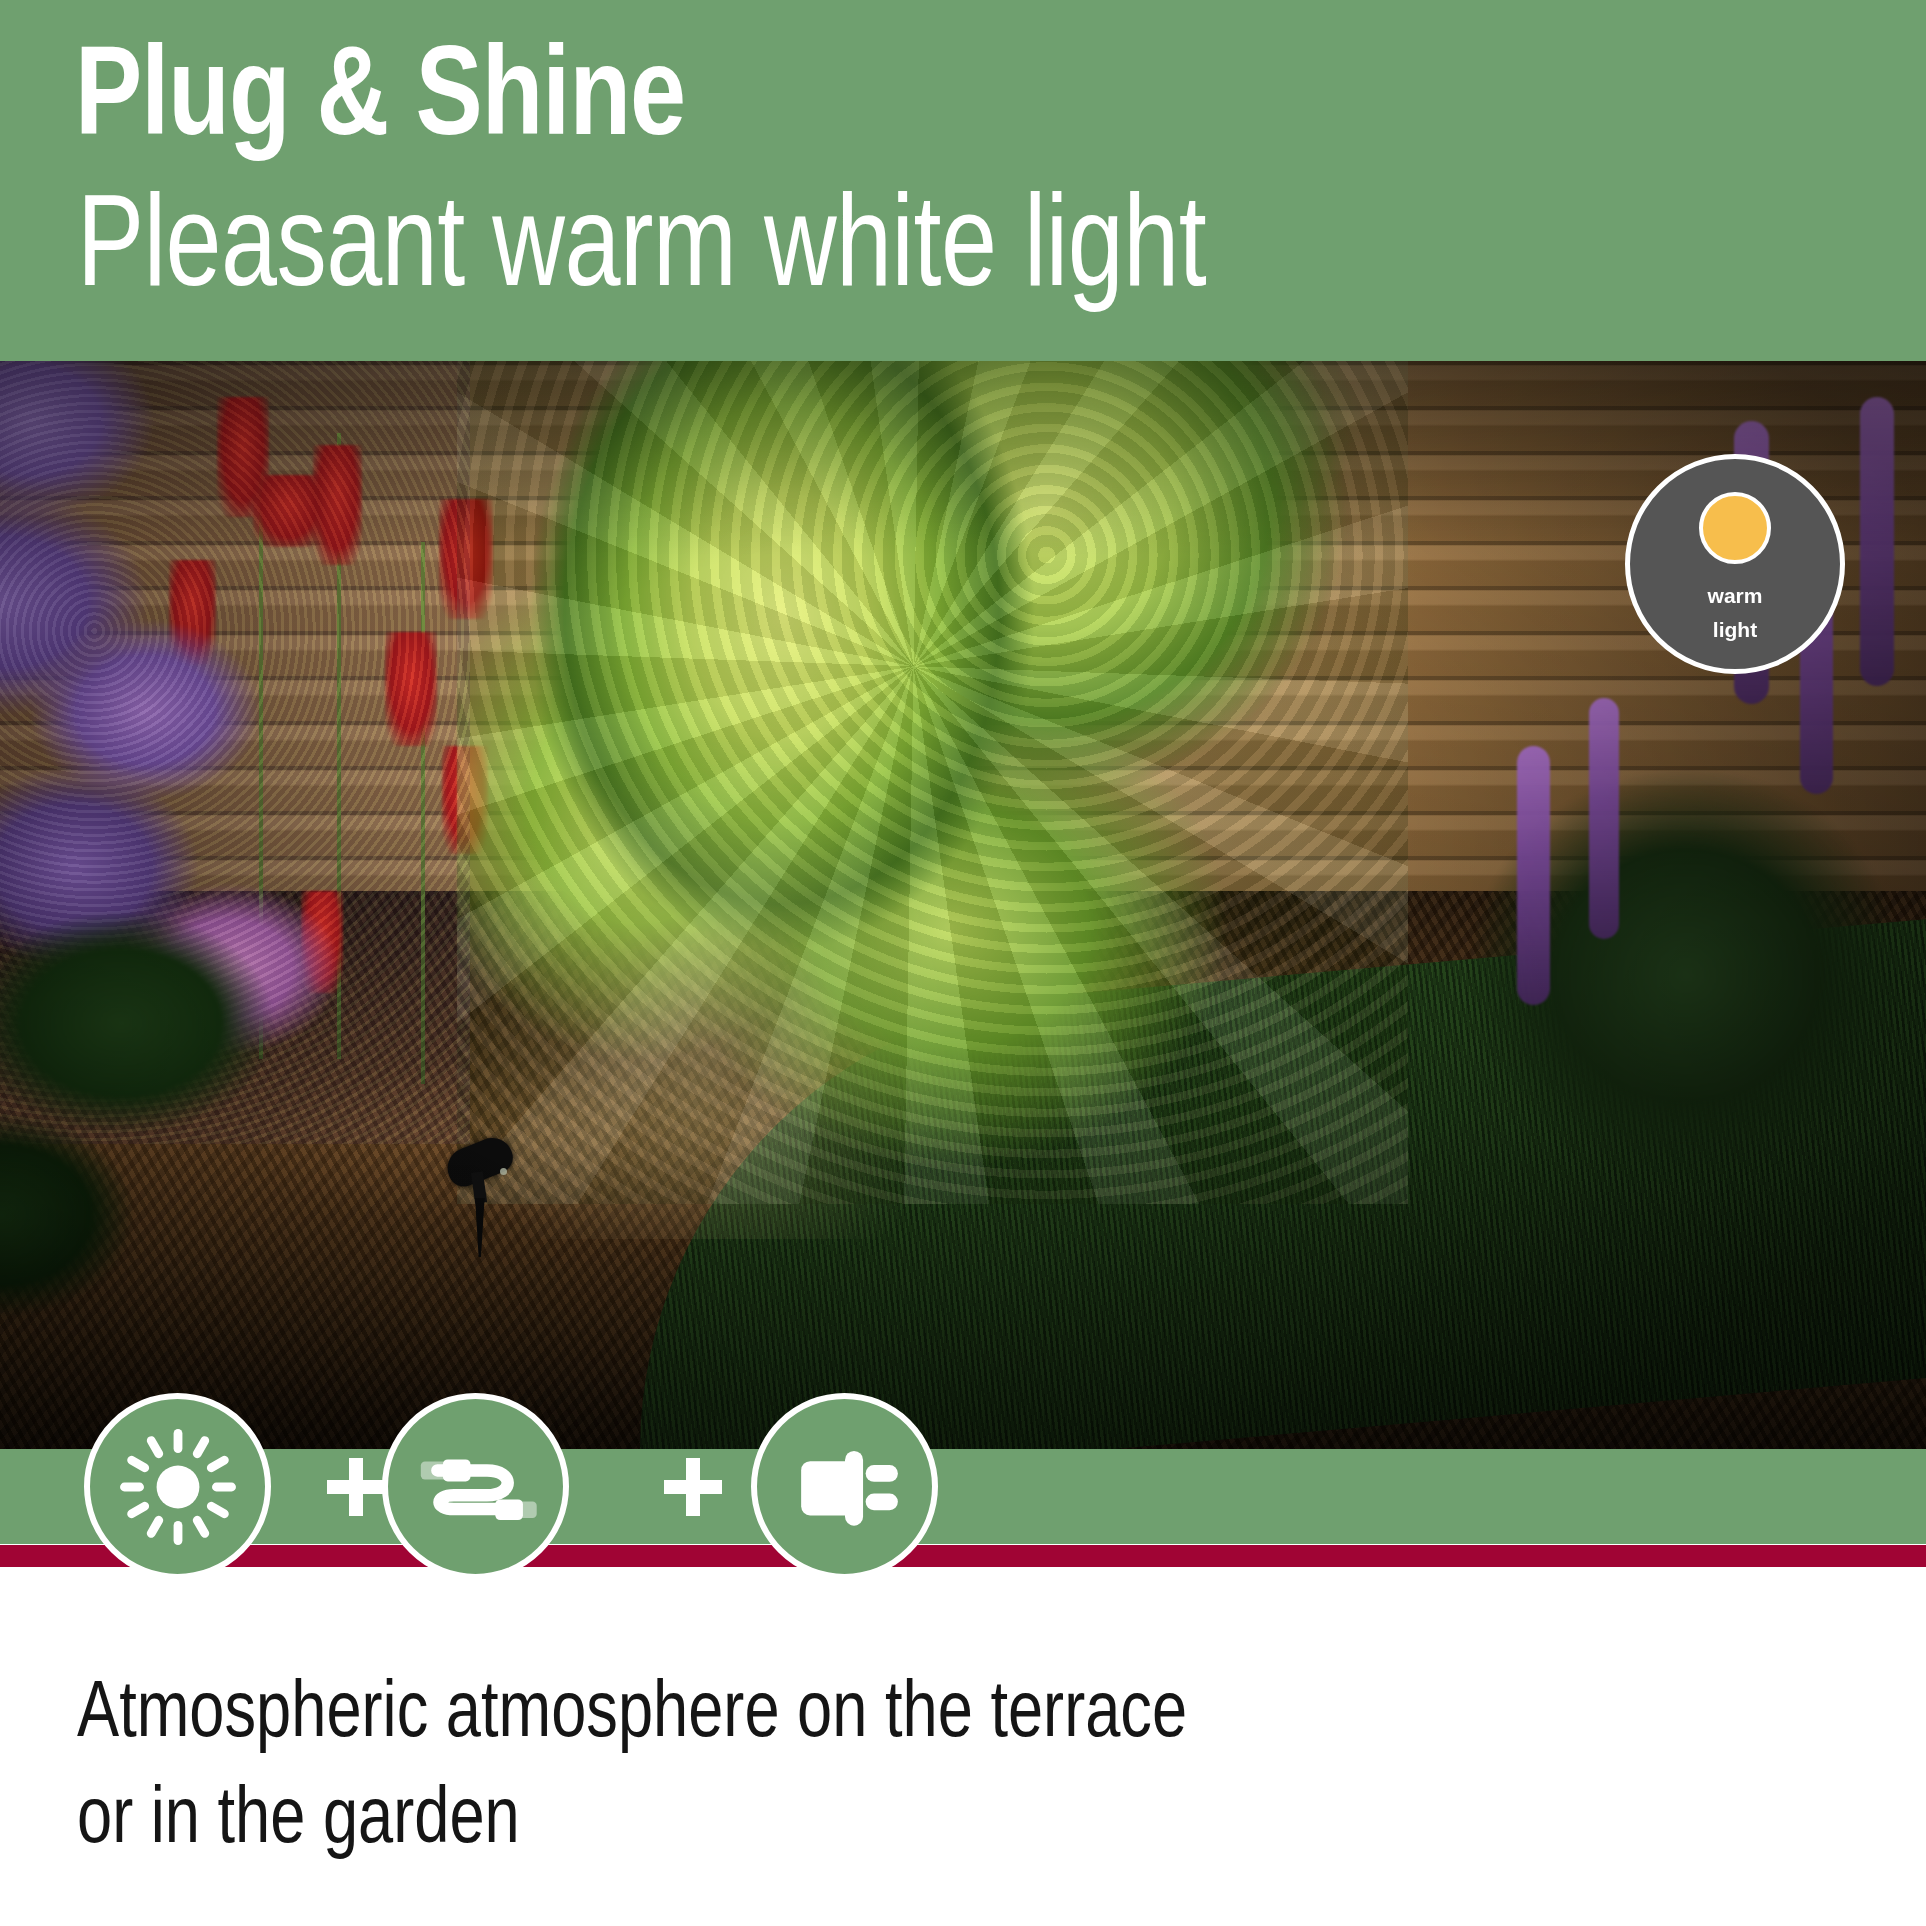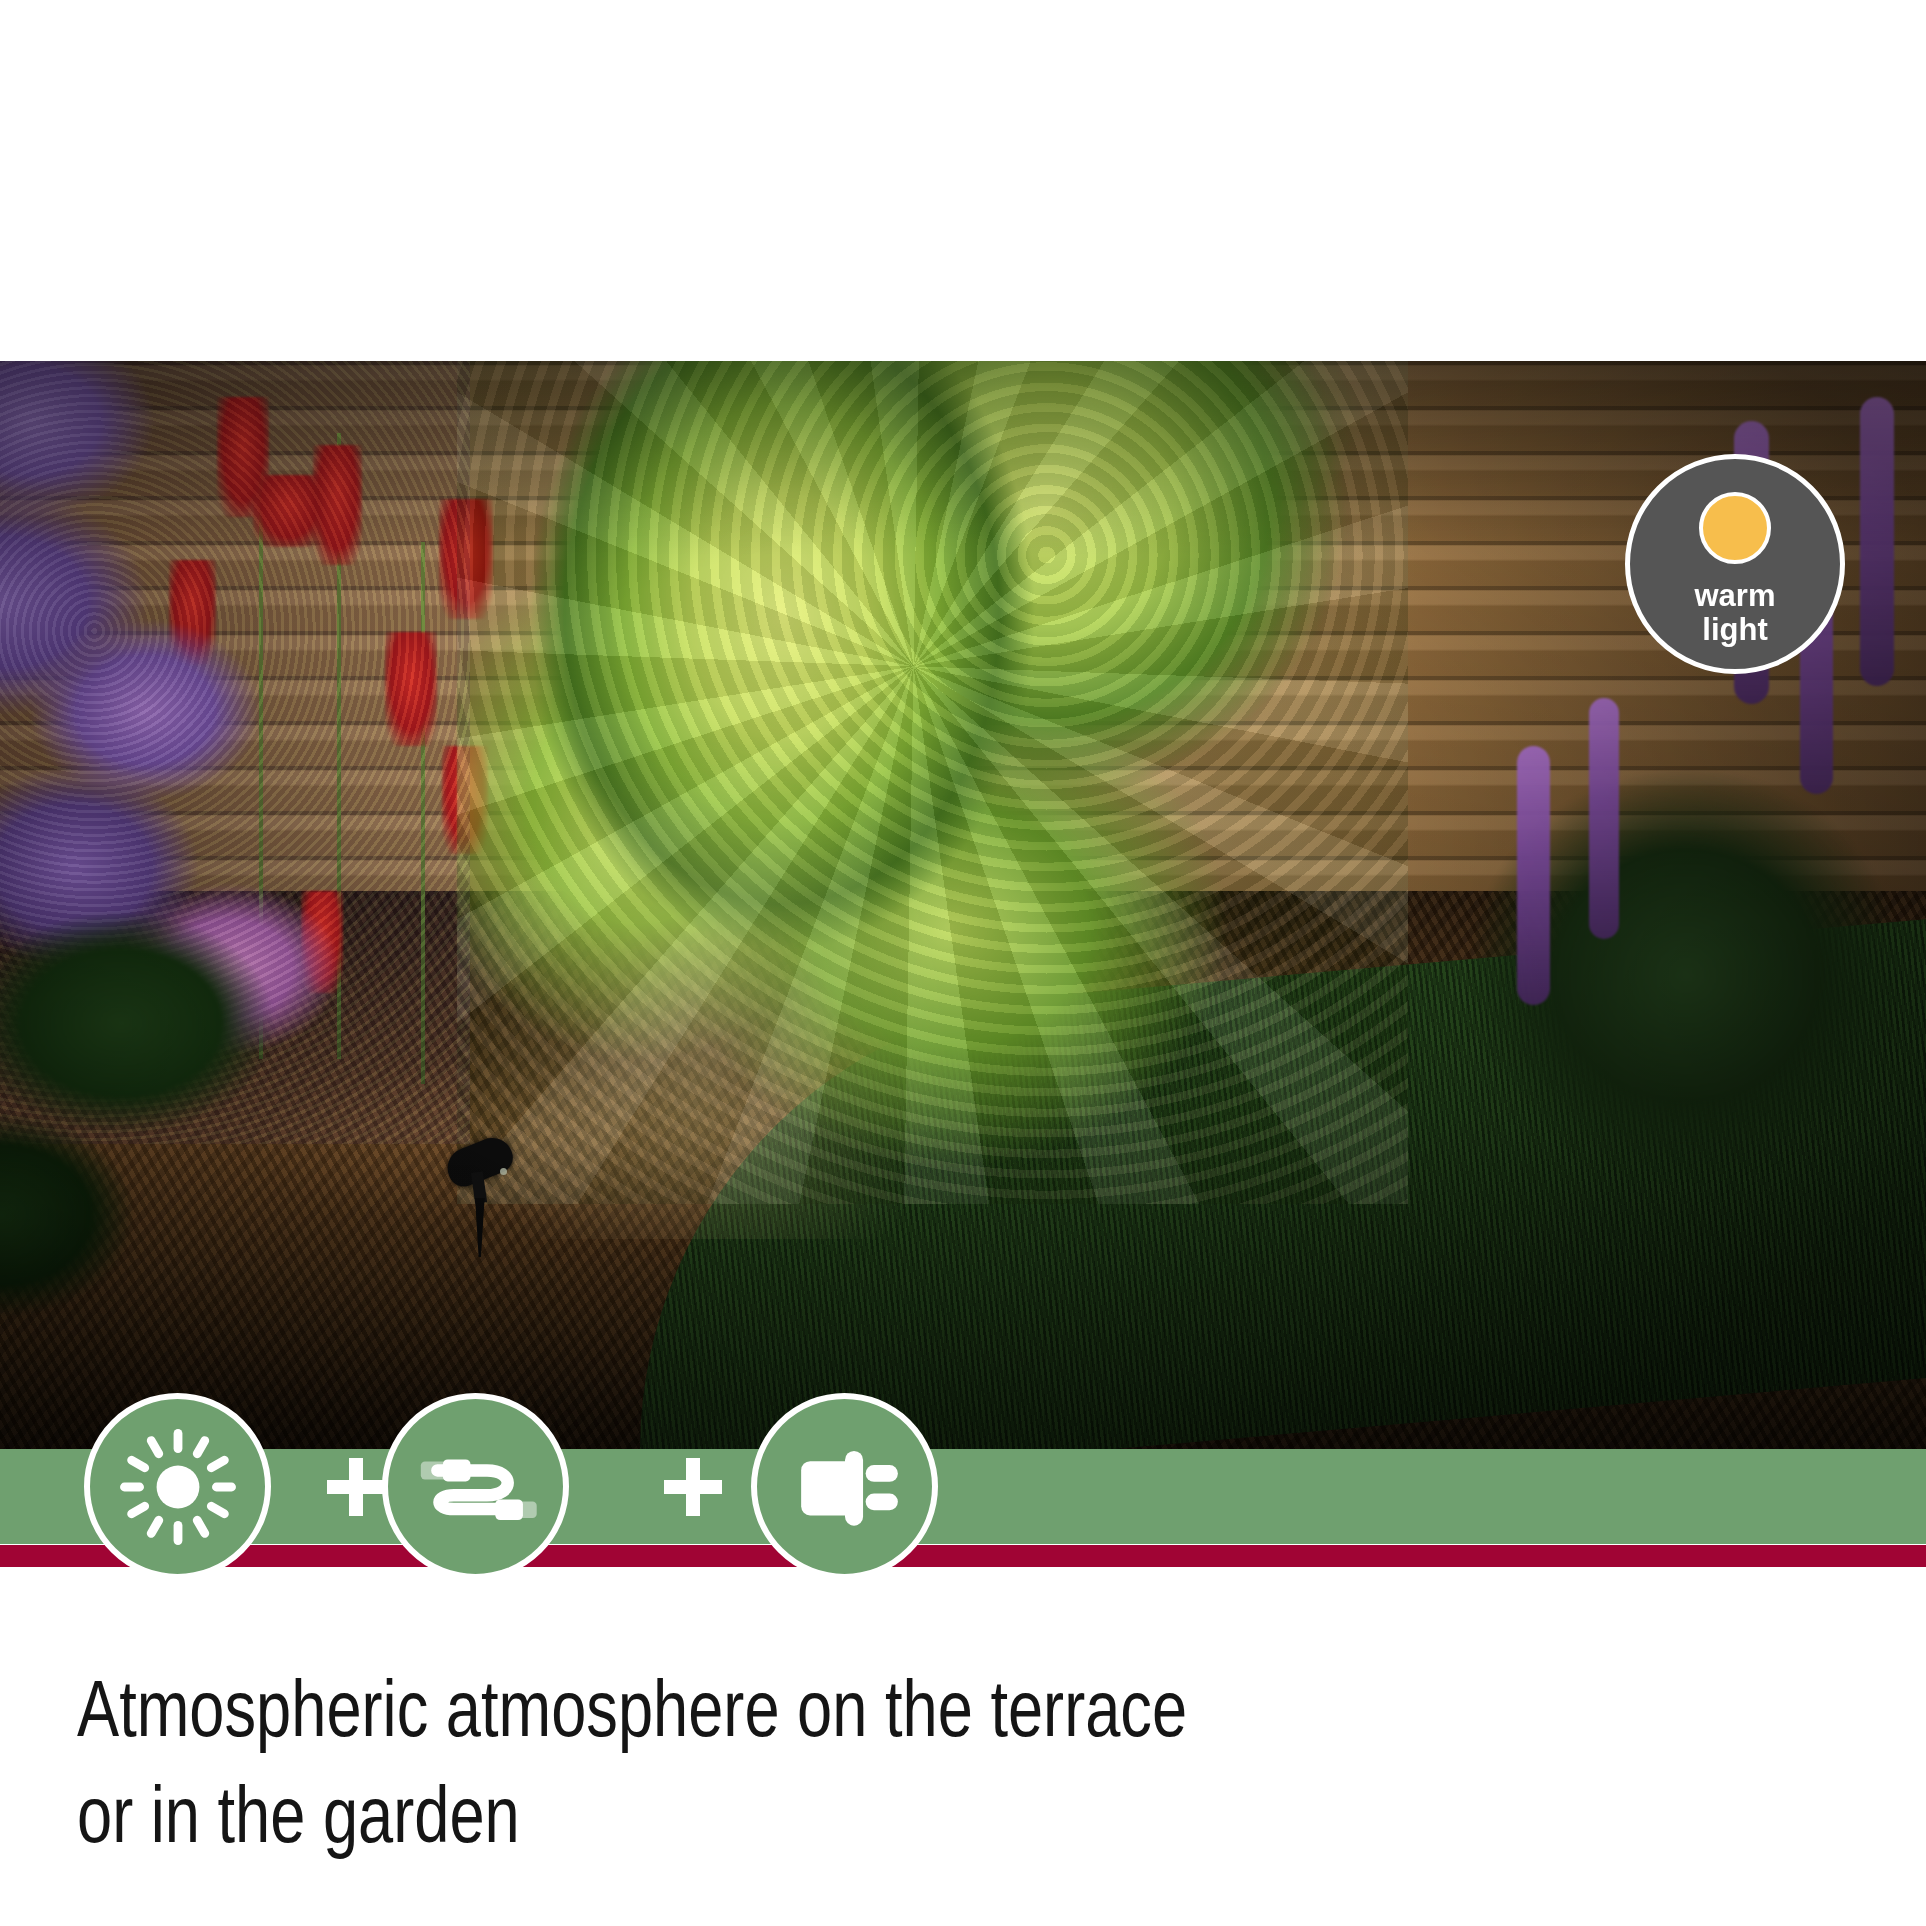--- a/index.html
+++ b/index.html
@@ -133,21 +133,21 @@
       radial-gradient(ellipse 1144px 722px at 903px 469px, rgba(0,0,0,0) 40%, rgba(0,0,0,.38) 100%),
       linear-gradient(180deg, rgba(0,0,0,.18) 0%, rgba(0,0,0,0) 18%, rgba(0,0,0,0) 70%, rgba(0,0,0,.30) 100%);}
 
   
   .badge{position:absolute;left:1625px;top:454px;width:220px;height:220px;border-radius:50%;
     background:#555555;border:5.4px solid #ffffff;box-sizing:border-box;
     display:flex;flex-direction:column;align-items:center;}
   .badge-dot{width:72px;height:72px;border-radius:50%;background:#f7be4c;
     border:4.2px solid #ffffff;box-sizing:border-box;margin-top:32.5px;}
   .badge-text{color:#ffffff;font-family:"Liberation Sans",sans-serif;font-weight:700;
-    font-size:31px;line-height:34px;text-align:center;margin-top:15.6px;}
+    font-size:21px;line-height:34px;text-align:center;margin-top:15.6px;}
 
   
   .band-green{position:absolute;left:0;top:1449px;width:1926px;height:95px;background:#6fa06f;}
   .band-red{position:absolute;left:0;top:1545px;width:1926px;height:21.7px;background:#a00434;}
 
   
   .icon-row{position:absolute;left:0;top:1390px;width:1926px;height:193px;}
   .icon-circle{position:absolute;width:187px;height:187px;border-radius:50%;
     background:#6fa06f;border:6px solid #ffffff;box-sizing:border-box;}
   .plus{position:absolute;width:58px;height:58px;color:#ffffff;}
@@ -161,20 +161,24 @@
   .caption{position:absolute;left:77px;top:1656px;
     font-family:"Liberation Sans Narrow","Liberation Sans",sans-serif;
     font-weight:400;font-size:79px;line-height:106px;color:#151515;
     transform:scaleX(.80);transform-origin:left top;white-space:nowrap;}
 </style>
 </head>
 <body>
 
 <div class="page">
 
+  <div class="header">
+    <div class="header-title">Plug &amp; Shine</div>
+    <div class="header-sub">Pleasant warm white light</div>
+  </div>
 
   <div class="photo">
 
     <div class="fence"></div>
     <div class="fence-shadow"></div>
 
     <div class="mulch"></div>
     <div class="mulch-tex"></div>
 
     <div class="lawn"></div>

